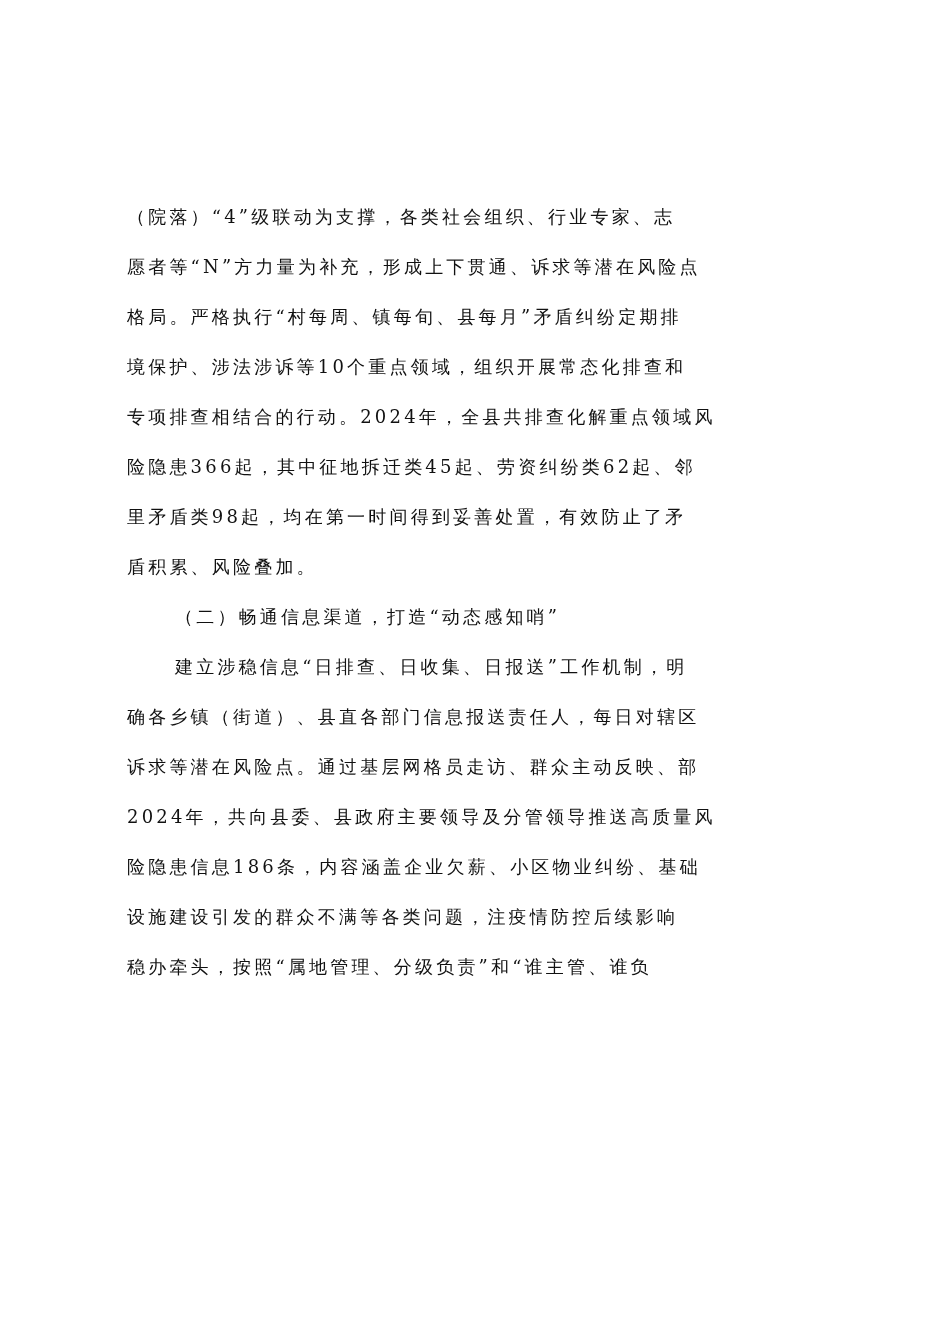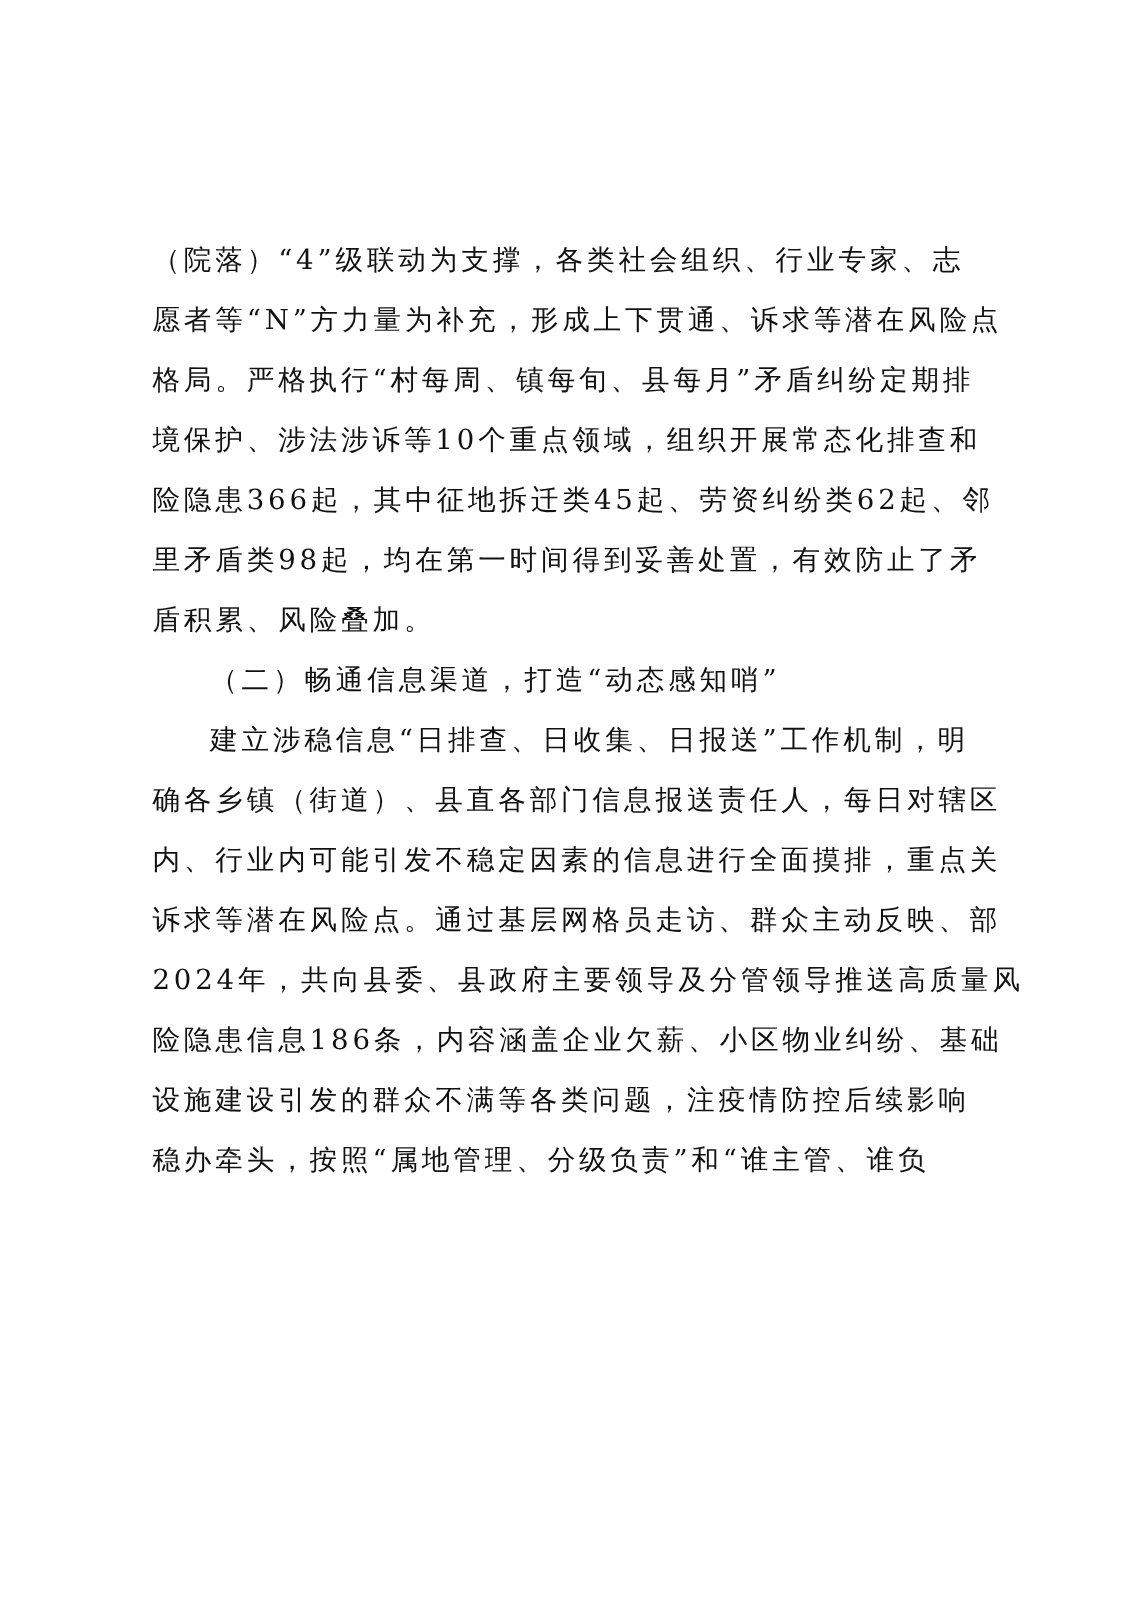--- a/index.html
+++ b/index.html
@@ -3,45 +3,45 @@
 <meta charset="utf-8">
 <style>
   html, body { margin: 0; padding: 0; background: #ffffff; }
   body { width: 950px; height: 1344px; position: relative; overflow: hidden; }
   .page {
     position: absolute;
     left: 127px;
     top: 192px;
     width: 704px;
     font-family: "DejaVu Serif", "Liberation Serif", serif;
-    font-size: 23px;
+    font-size: 18px;
     color: #111111;
     letter-spacing: 3.2px;
     line-height: 50px;
   }
   .line { display: block; height: 50px; white-space: nowrap; }
   .indent { padding-left: 48px; }
 </style>
 </head>
 <body>
 
 <div class="page">
   <div>
     <span class="line">（院落）“4”级联动为支撑，各类社会组织、行业专家、志</span>
     <span class="line">愿者等“N”方力量为补充，形成上下贯通、诉求等潜在风险点</span>
     <span class="line">格局。严格执行“村每周、镇每旬、县每月”矛盾纠纷定期排</span>
     <span class="line">境保护、涉法涉诉等10个重点领域，组织开展常态化排查和</span>
+    <span class="line">专项排查相结合的行动。2024年，全县共排查化解重点领域风</span>
     <span class="line">险隐患366起，其中征地拆迁类45起、劳资纠纷类62起、邻</span>
     <span class="line">里矛盾类98起，均在第一时间得到妥善处置，有效防止了矛</span>
     <span class="line">盾积累、风险叠加。</span>
   </div>
   <span class="line indent">（二）畅通信息渠道，打造“动态感知哨”</span>
   <div>
     <span class="line indent">建立涉稳信息“日排查、日收集、日报送”工作机制，明</span>
     <span class="line">确各乡镇（街道）、县直各部门信息报送责任人，每日对辖区</span>
-    <span class="line">内、行业内可能引发不稳定因素的信息进行全面摸排，重点关</span>
     <span class="line">诉求等潜在风险点。通过基层网格员走访、群众主动反映、部</span>
     <span class="line">2024年，共向县委、县政府主要领导及分管领导推送高质量风</span>
     <span class="line">险隐患信息186条，内容涵盖企业欠薪、小区物业纠纷、基础</span>
     <span class="line">设施建设引发的群众不满等各类问题，注疫情防控后续影响</span>
     <span class="line">稳办牵头，按照“属地管理、分级负责”和“谁主管、谁负</span>
   </div>
 </div>
 
 </body></html>

